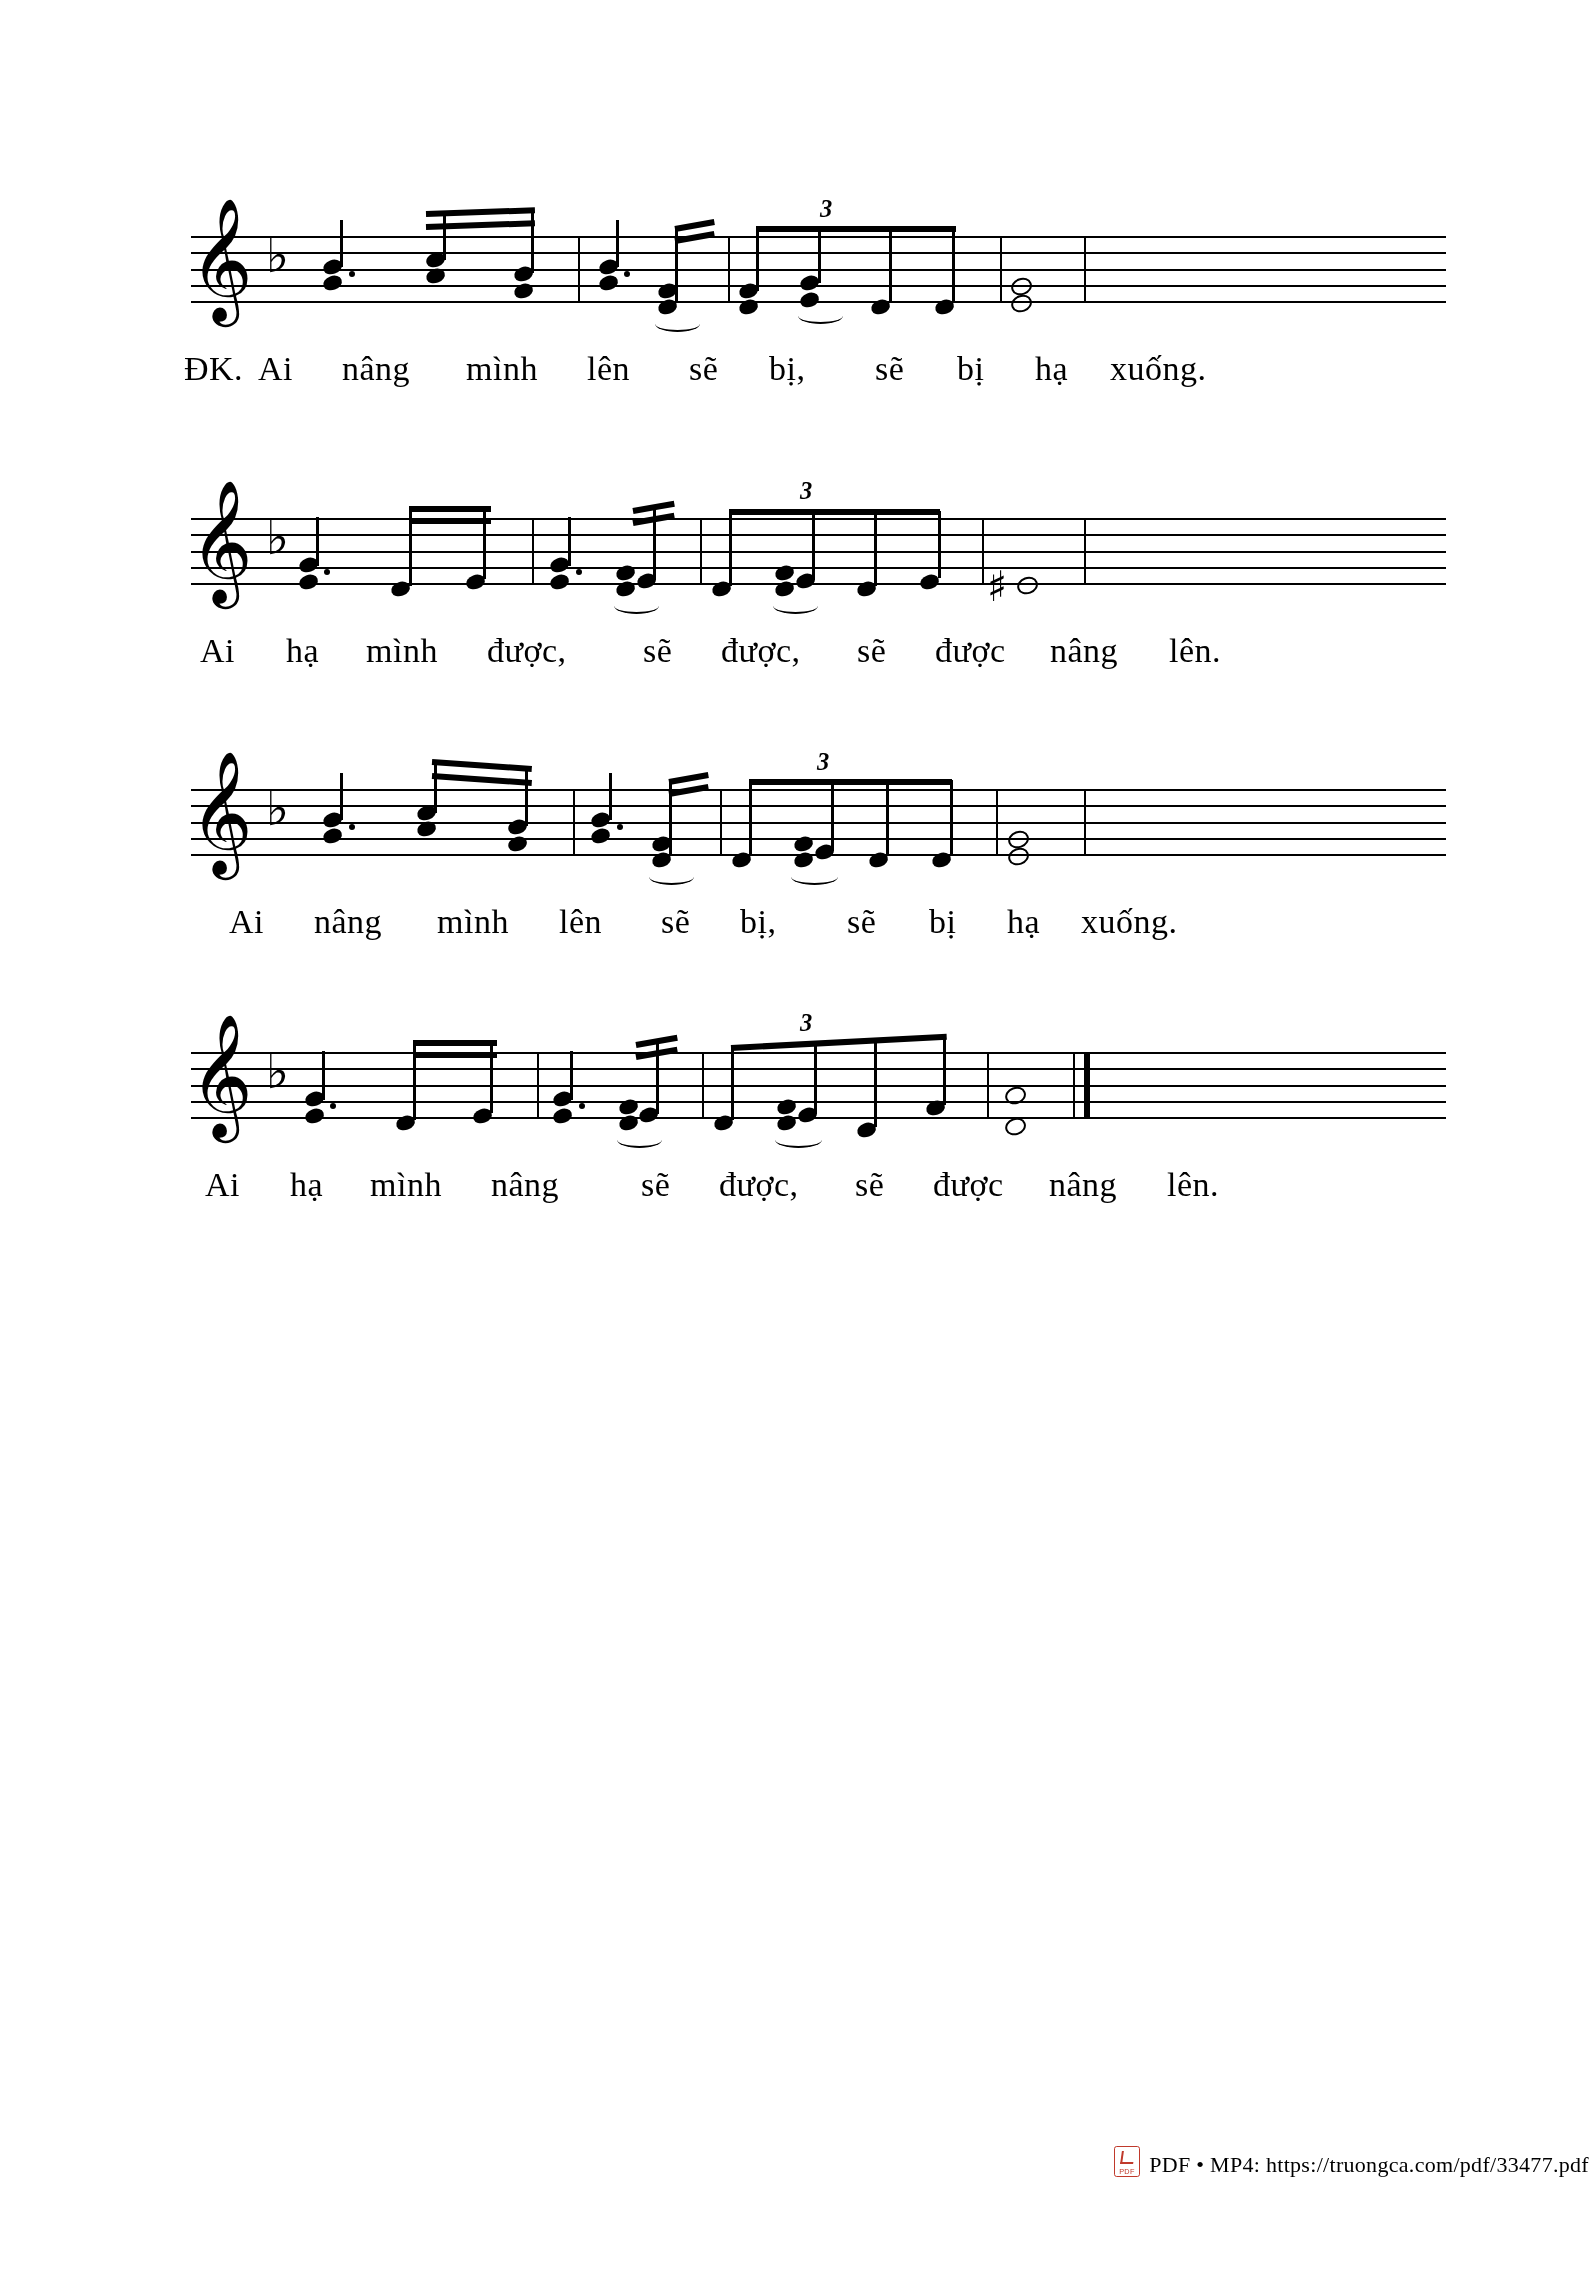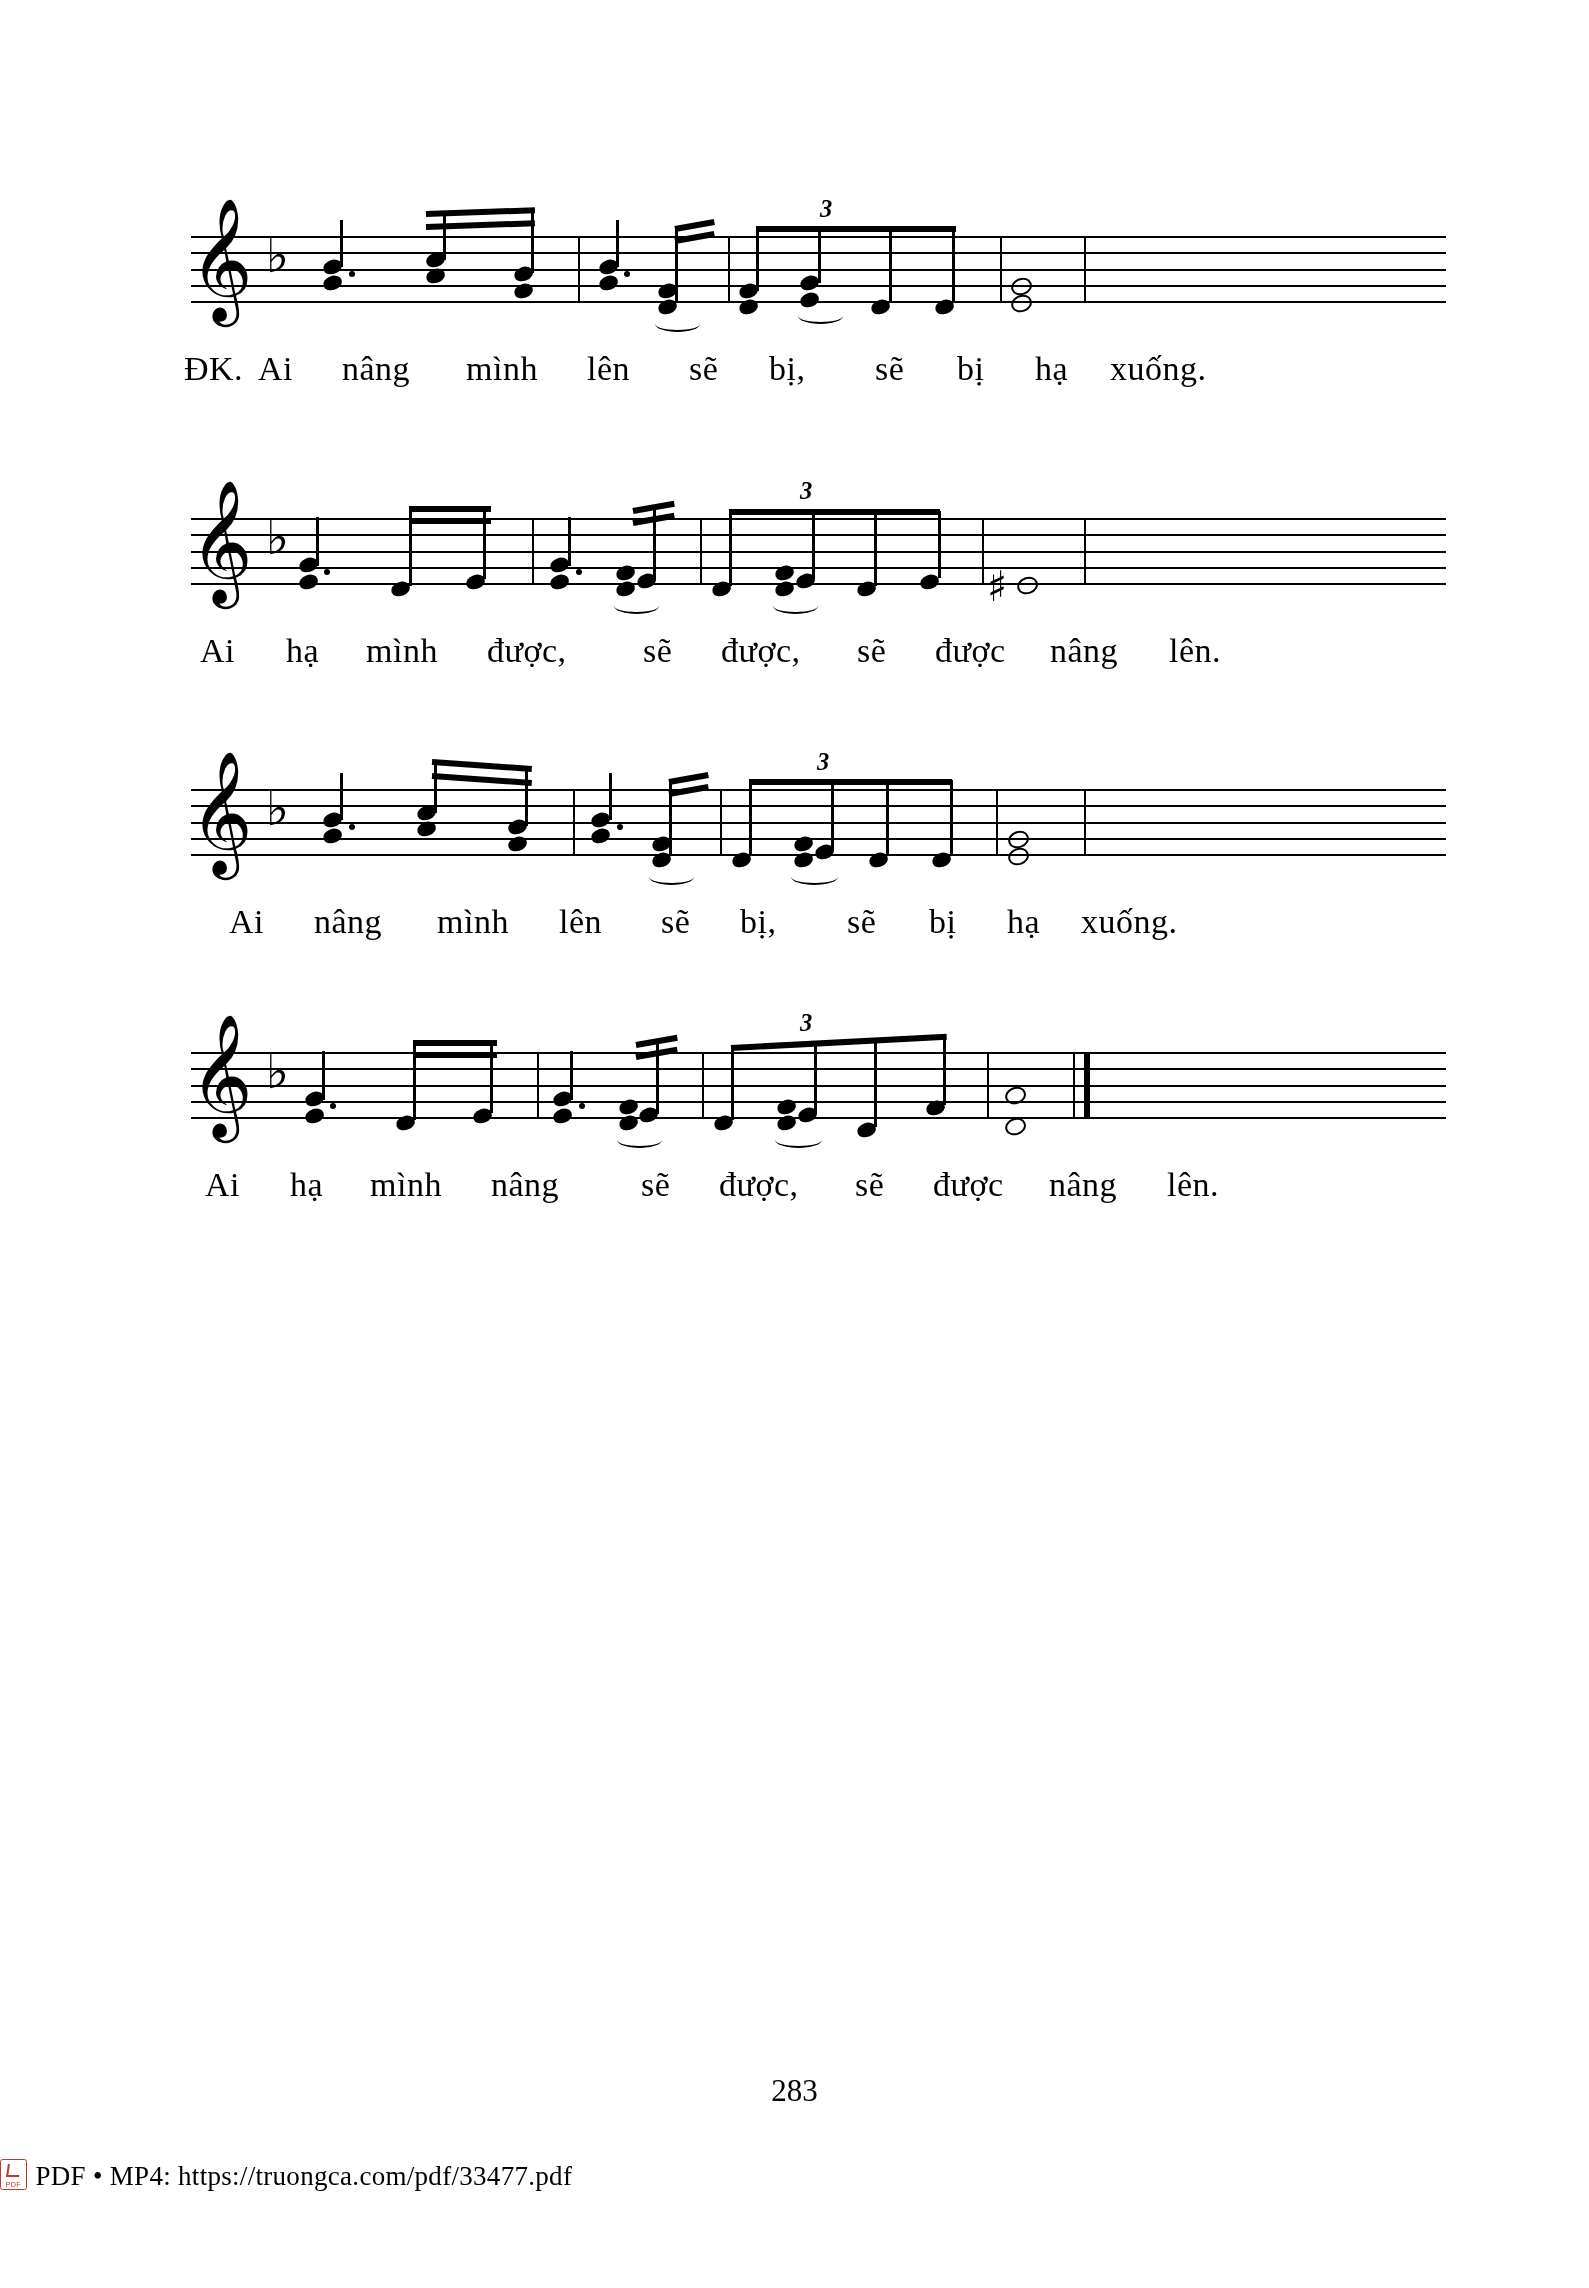--- a/index.html
+++ b/index.html
@@ -162,24 +162,23 @@
     text-align: center;
     font-size: 31px;
     top: 2073px;
   }
 
   
   .footer {
     position: absolute;
     width: 100%;
     top: 2146px;
-    text-align: left;
-    font-size: 27px;
+    text-align: right;
+    font-size: 22px;
     letter-spacing: 0.3px;
-    margin-top: 13px;
   }
   .footer .pdf-badge {
     display: inline-block;
     width: 24.5px;
     height: 29px;
     border: 1.8px solid #c0392b;
     border-radius: 2.7px;
     position: relative;
     vertical-align: -7.3px;
     margin-right: 9px;
@@ -544,20 +543,19 @@
       <span style="left:327px;">nâng</span>
       <span style="left:477px;">sẽ</span>
       <span style="left:555px;">được,</span>
       <span style="left:691px;">sẽ</span>
       <span style="left:769px;">được</span>
       <span style="left:885px;">nâng</span>
       <span style="left:1003px;">lên.</span>
     </div>
   </div>
 
-  <div class="page-number">283</div>
 
   <div class="footer">
     <span class="pdf-badge"></span><span class="txt">PDF • MP4: https://truongca.com/pdf/33477.pdf</span>
   </div>
 
 </div>
 
 
 </body></html>

